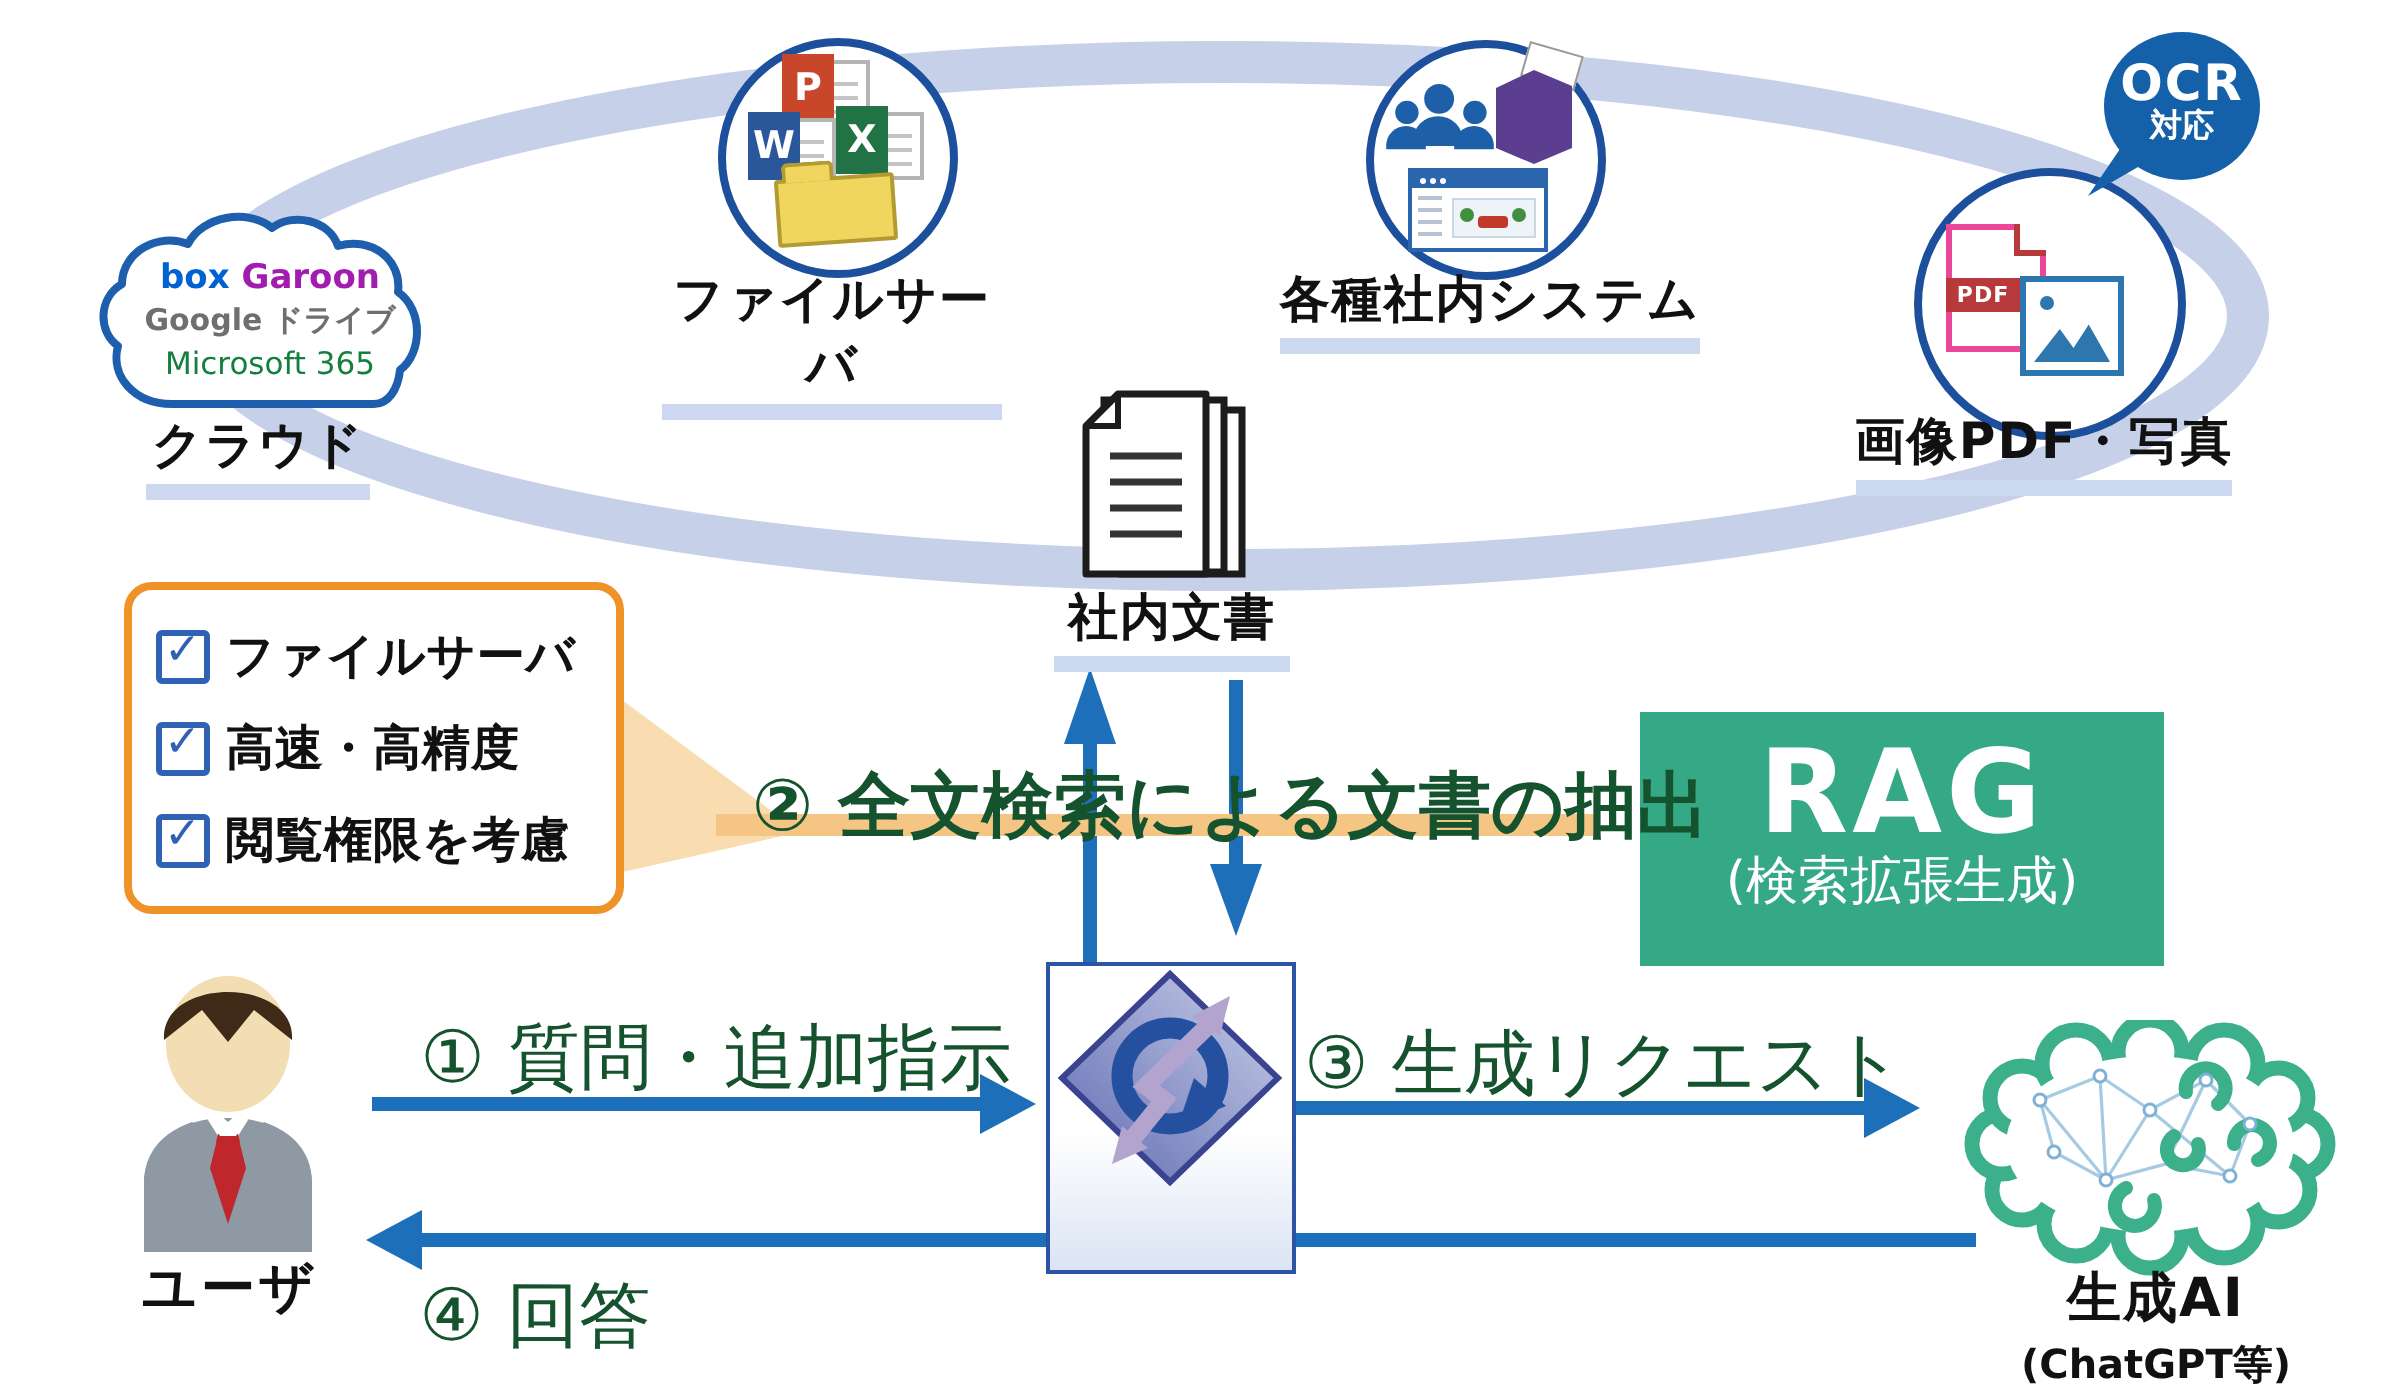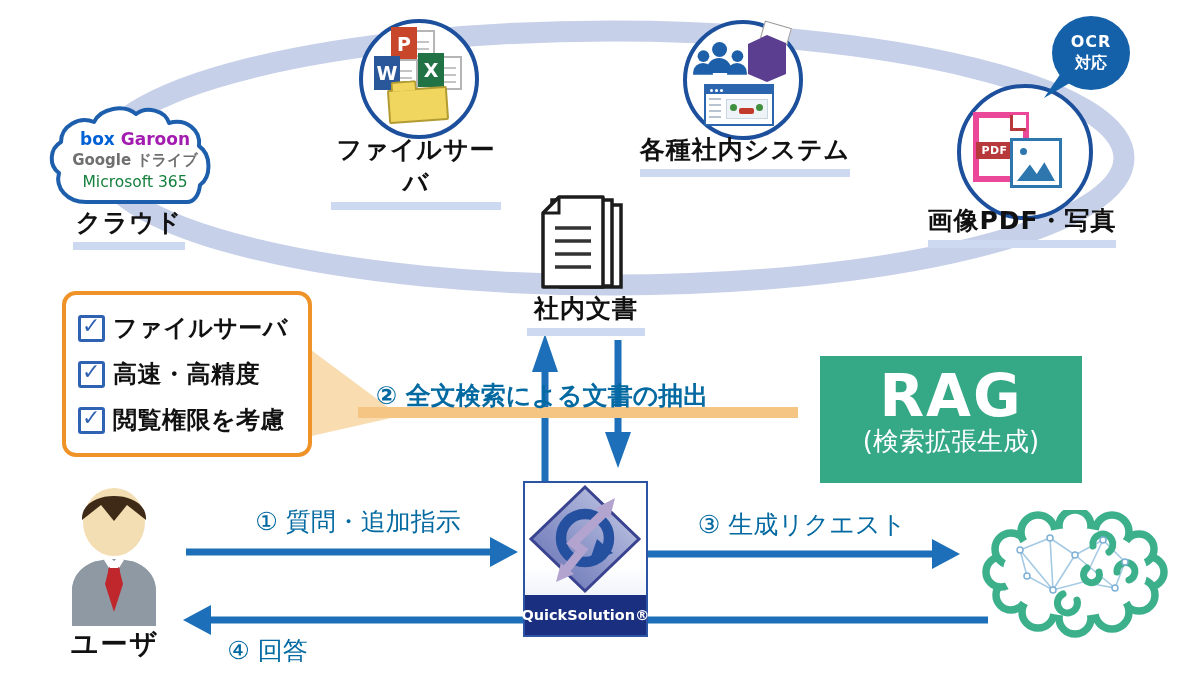--- a/index.html
+++ b/index.html
@@ -50,47 +50,47 @@
   .bhead .dot{position:absolute;top:2.5px;left:4px;width:3px;height:3px;border-radius:50%;background:#fff;
         box-shadow:5px 0 0 #fff,10px 0 0 #fff;}
   .blist{position:absolute;left:3px;top:12px;width:12px;height:20px;
         background-image:repeating-linear-gradient(to bottom,#b9c4d2 0 2px,transparent 2px 6px);}
   .bimg{position:absolute;left:20px;top:13px;width:40px;height:18px;background:#eef3f8;border:1px solid #c9d6e4;}
   .bimg .tree{position:absolute;top:4px;left:3px;width:7px;height:7px;border-radius:50%;background:#3f8f3f;
         box-shadow:26px 0 0 #3f8f3f;}
   .bimg .sofa{position:absolute;left:12px;top:8px;width:15px;height:6px;background:#c0392b;border-radius:2px;}
 
   
-  .pdf-doc{position:absolute;left:973px;top:112px;width:44px;height:58px;background:#fff;border:6px solid #ec4899;z-index:3;}
+  .pdf-doc{position:absolute;left:973px;top:112px;width:44px;height:58px;background:#fff;border:3px solid #ec4899;z-index:3;}
   .pdf-doc .fold{position:absolute;top:-3px;right:-3px;width:13px;height:13px;background:#fff;
         border-left:3px solid #b7393c;border-bottom:3px solid #b7393c;}
   .pdf-band{position:absolute;left:-3px;top:24px;width:37px;height:17px;background:#b7393c;color:#fff;
         font-weight:bold;font-size:11px;display:flex;align-items:center;justify-content:center;letter-spacing:.5px;}
   .img-icon{position:absolute;left:1010px;top:138px;width:46px;height:44px;background:#fff;border:3px solid #2e77ae;z-index:4;}
   .img-icon .mount{position:absolute;left:4px;right:4px;bottom:4px;height:22px;background:#2e77ae;
         clip-path:polygon(0 100%,34% 25%,52% 68%,72% 15%,100% 100%);}
   .img-icon .sun{position:absolute;left:7px;top:7px;width:7px;height:7px;border-radius:50%;background:#2e77ae;}
 
   
   .ocr{position:absolute;left:1052px;top:16px;width:78px;height:74px;border-radius:50%;background:#1561a9;z-index:3;
        color:#fff;text-align:center;font-weight:bold;}
-  .ocr .l1{font-size:16px;line-height:24px;margin-top:14px;letter-spacing:1px;}
+  .ocr .l1{font-size:25px;line-height:24px;margin-top:14px;letter-spacing:1px;}
   .ocr .l2{font-size:16px;line-height:17px;}
   .ocr-tail{position:absolute;left:1044px;top:70px;width:28px;height:28px;background:#1561a9;z-index:2;
        clip-path:polygon(0 100%,68% 0,100% 42%);}
 
   
   .chkbox{position:absolute;left:62px;top:291px;width:250px;background:#fff;border:4px solid #ef9329;
        border-radius:14px;z-index:3;padding:10px 10px 10px 12px;box-sizing:border-box;}
   .chk-item{display:flex;align-items:center;height:46px;font-weight:bold;font-size:24px;letter-spacing:0.5px;}
   .chk-icon{flex:0 0 auto;width:21px;height:21px;border:3px solid #2f62b3;border-radius:3px;color:#2f62b3;
        font-size:22px;font-weight:bold;line-height:16px;text-align:center;margin-right:8px;}
 
   
-  .step{position:absolute;z-index:3;font-size:25px;color:#0369a1;}
+  .step{position:absolute;z-index:3;font-size:36px;color:#14532d;}
   .step.bold{font-weight:bold;}
   .hl-bar{position:absolute;left:358px;top:407px;width:440px;height:11px;background:#f5c584;z-index:2;}
 
   
   .rag{position:absolute;left:820px;top:356px;width:262px;height:127px;background:#35a886;z-index:2;
        color:#fff;text-align:center;}
   .rag .t{font-size:58px;font-weight:bold;line-height:60px;margin-top:10px;letter-spacing:2px;}
   .rag .s{font-size:26px;line-height:30px;}
 
   
@@ -264,21 +264,20 @@
             <stop offset="1" stop-color="#c9cfe9"></stop>
         </linearGradient>
       </defs>
       <polygon points="60,4 114,56 60,108 6,56" fill="url(#dg)" stroke="#3a4390" stroke-width="3"></polygon>
       <circle cx="60" cy="55" r="24" fill="none" stroke="#24509f" stroke-width="10.5"></circle>
       <polygon points="88,70 64,80 72,56" fill="#24509f"></polygon>
       <path d="M40,88 L57,67 L48,60 L82,27" stroke="#b3a4cf" stroke-width="9" fill="none"></path>
       <polygon points="90,15 85,35 71,25" fill="#b3a4cf"></polygon>
       <polygon points="31,99 36,80 49,91" fill="#b3a4cf"></polygon>
     </svg>
-    <div class="qs-strip">QuickSolution®</div>
   </div>
 
   <div class="step" style="left:652px;top:508px;width:300px;text-align:center;">③ 生成リクエスト</div>
   <div class="step" style="left:196px;top:505px;width:324px;text-align:center;">① 質問・追加指示</div>
   <div class="step" style="left:175px;top:634px;width:185px;text-align:center;">④ 回答</div>
 
   <svg class="abs z2" style="left:975px;top:510px;" width="205" height="130" viewBox="0 0 205 130">
     <g fill="#ffffff" stroke="#3cb08b" stroke-width="7.5">
       <circle cx="174" cy="62" r="15"></circle>
         <circle cx="164" cy="85" r="16"></circle>
@@ -305,14 +304,18 @@
       <circle cx="75" cy="28" r="3"></circle>
         <circle cx="100" cy="45" r="3"></circle>
         <circle cx="128" cy="30" r="3"></circle>
       <circle cx="150" cy="52" r="3"></circle>
         <circle cx="140" cy="78" r="3"></circle>
         <circle cx="78" cy="80" r="3"></circle>
       <circle cx="52" cy="66" r="3"></circle>
         <circle cx="45" cy="40" r="3"></circle>
     </g>
   </svg>
+  <div class="ai-label">
+    <div class="main">生成AI</div>
+    <div class="sub">(ChatGPT等)</div>
+  </div>
 
 </div>
 
 </body></html>

